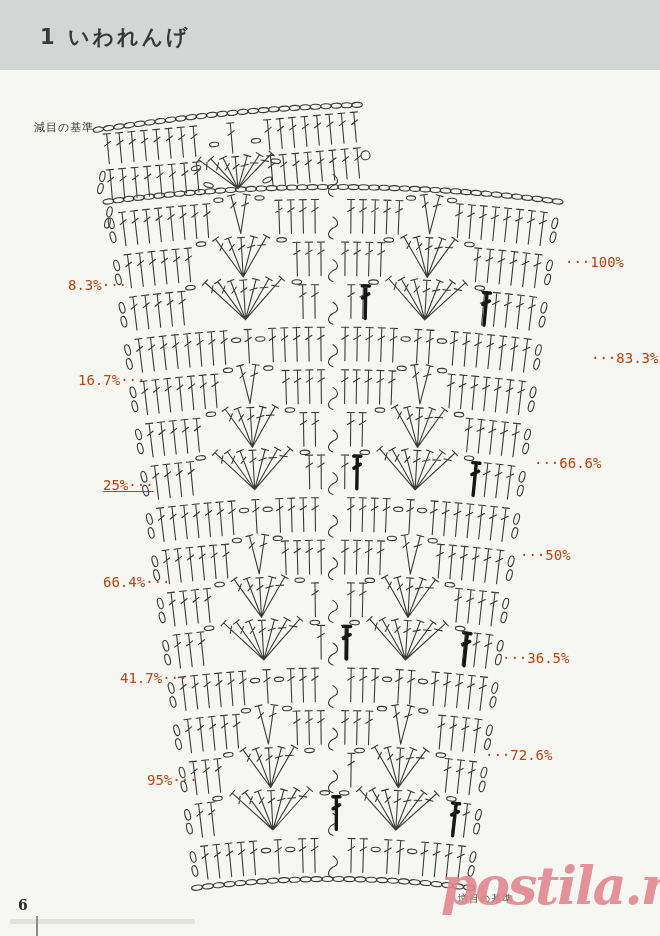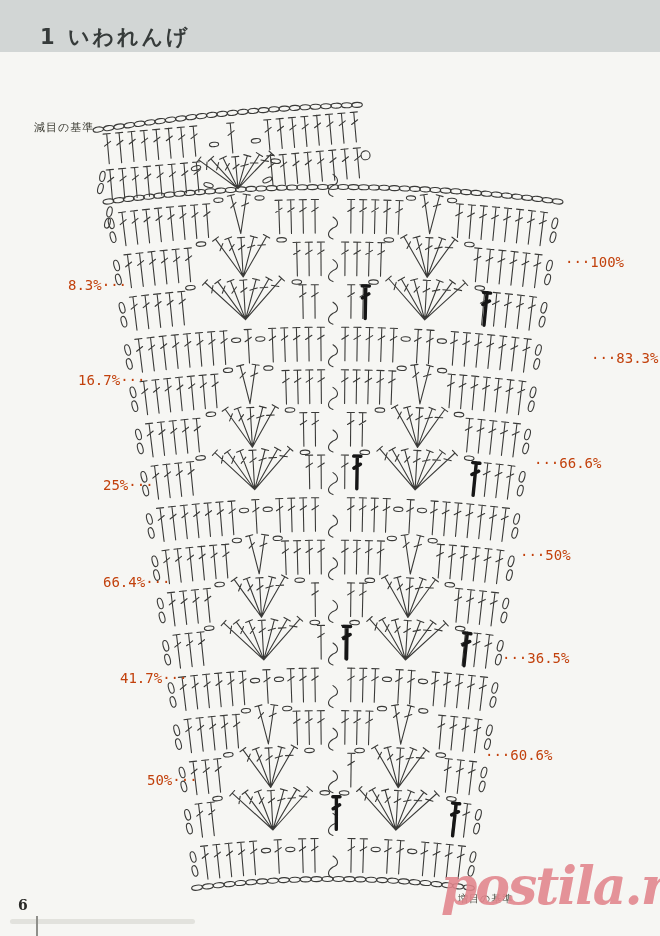--- a/index.html
+++ b/index.html
@@ -2,21 +2,21 @@
 <html><head>
 <meta charset="utf-8">
 <style>
   html,body{margin:0;padding:0;background:#e9e9e6;}
   .page{
     position:relative;width:660px;height:936px;overflow:hidden;
     background:var(--paper,#f6f6f3);
     font-family:"DejaVu Sans",sans-serif;
   }
   .header-bar{
-    position:absolute;left:0;top:0;width:660px;height:52px;
+    position:absolute;left:0;top:0;width:660px;height:70px;
     background:var(--bar,#d2d6d5);
   }
   .header-title{
     position:absolute;left:40px;top:23px;
     font-size:21px;font-weight:bold;color:#363b3a;letter-spacing:3px;
     font-family:"DejaVu Sans",sans-serif;
   }
   #diagram-svg{position:absolute;left:0;top:0;width:660px;height:936px;}
   #diagram-svg .ink{stroke:var(--ink,#3a3a38);fill:none;stroke-width:1.1;stroke-linecap:round;}
   .jp{
@@ -303,30 +303,30 @@
       </g>
     </svg>
 
   <div class="jp jp-top">減目の基準</div>
 
   <div class="jp jp-bottom">増目の基準</div>
 
   <div id="labels">
       <div class="pct" style="left: 68px; top: 285px;">8.3%···</div>
       <div class="pct" style="left: 78px; top: 380px;">16.7%···</div>
-      <div class="pct" style="left: 103px; top: 485px;">25%···</div>
+      <div class="pct" style="left: 103px; top: 485px; text-decoration: underline;">25%···</div>
       <div class="pct" style="left: 103px; top: 582px;">66.4%···</div>
       <div class="pct" style="left: 120px; top: 678px;">41.7%···</div>
-      <div class="pct" style="left: 147px; top: 780px;">50%···</div>
+      <div class="pct" style="left: 147px; top: 780px;">95%···</div>
       <div class="pct" style="left: 565px; top: 262px;">···100%</div>
       <div class="pct" style="left: 551px; top: 358px; margin-left: 40px;">···83.3%</div>
       <div class="pct" style="left: 534px; top: 463px;">···66.6%</div>
       <div class="pct" style="left: 520px; top: 555px;">···50%</div>
       <div class="pct" style="left: 502px; top: 658px;">···36.5%</div>
-      <div class="pct" style="left: 485px; top: 755px;">···60.6%</div>
+      <div class="pct" style="left: 485px; top: 755px;">···72.6%</div>
     </div>
 
   <div class="page-number">6</div>
   <div class="shadow-streak"></div>
   <div class="crop-mark"></div>
 
   <div class="watermark">postila.ru</div>
 </div>
 
 </body></html>

